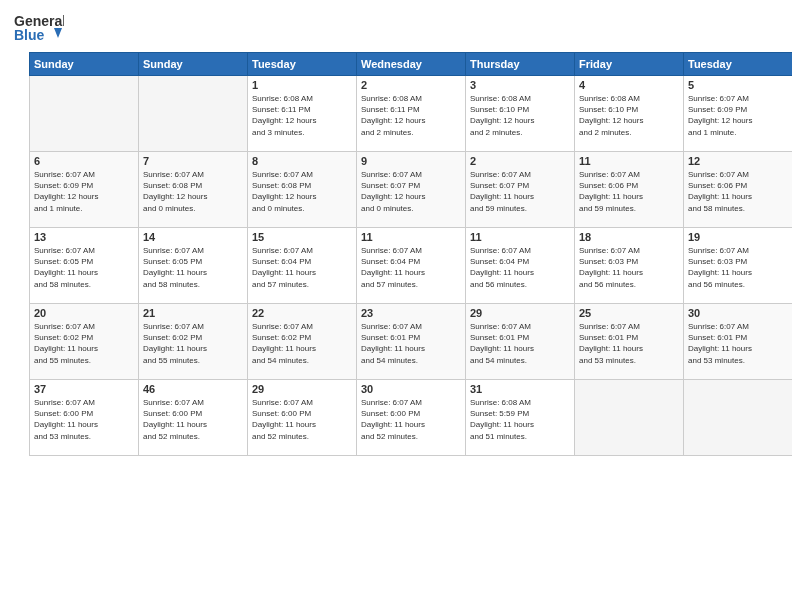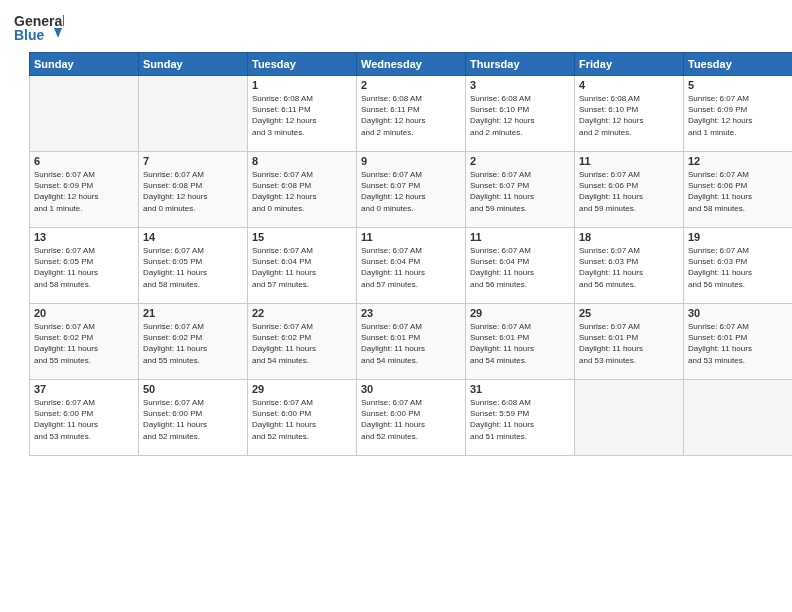--- a/index.html
+++ b/index.html
@@ -308,21 +308,21 @@
         </tr>
         <tr>
           <td>
             <span class="day-num">37</span>
             <div class="day-info" style="white-space: pre-line;">Sunrise: 6:07 AM
 Sunset: 6:00 PM
 Daylight: 11 hours
 and 53 minutes.</div>
           </td>
           <td>
-            <span class="day-num">50</span>
+            <span class="day-num">46</span>
             <div class="day-info" style="white-space: pre-line;">Sunrise: 6:07 AM
 Sunset: 6:00 PM
 Daylight: 11 hours
 and 52 minutes.</div>
           </td>
           <td>
             <span class="day-num">29</span>
             <div class="day-info" style="white-space: pre-line;">Sunrise: 6:07 AM
 Sunset: 6:00 PM
 Daylight: 11 hours

